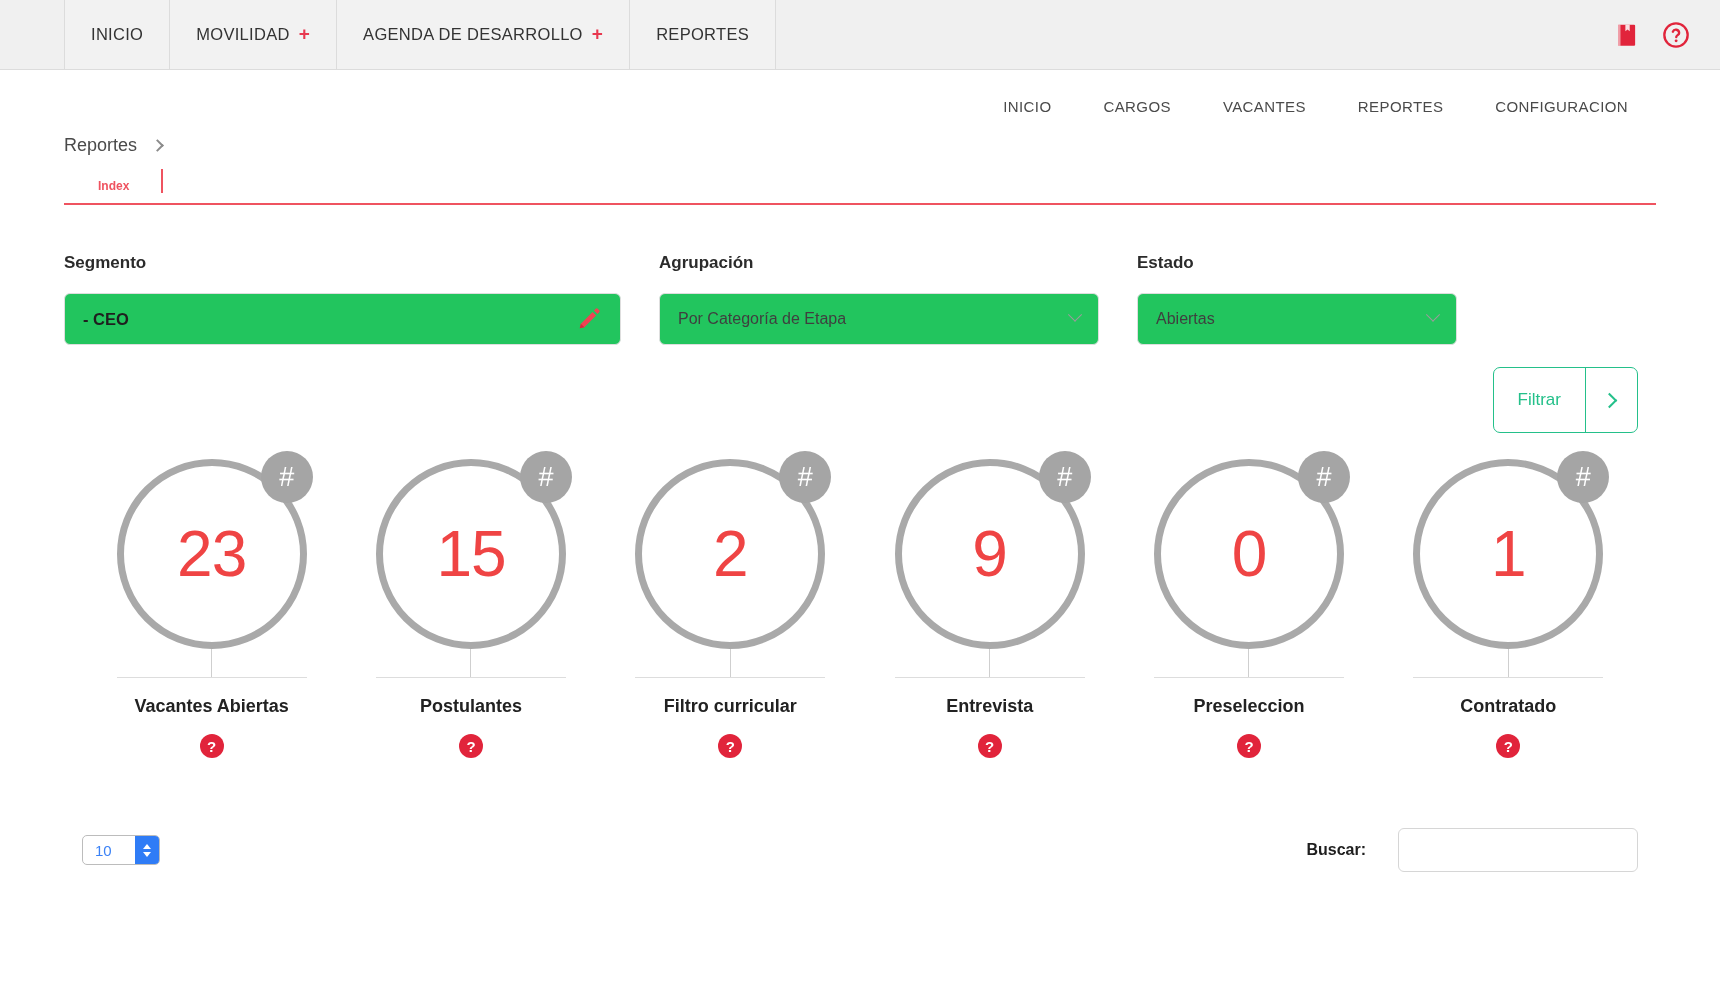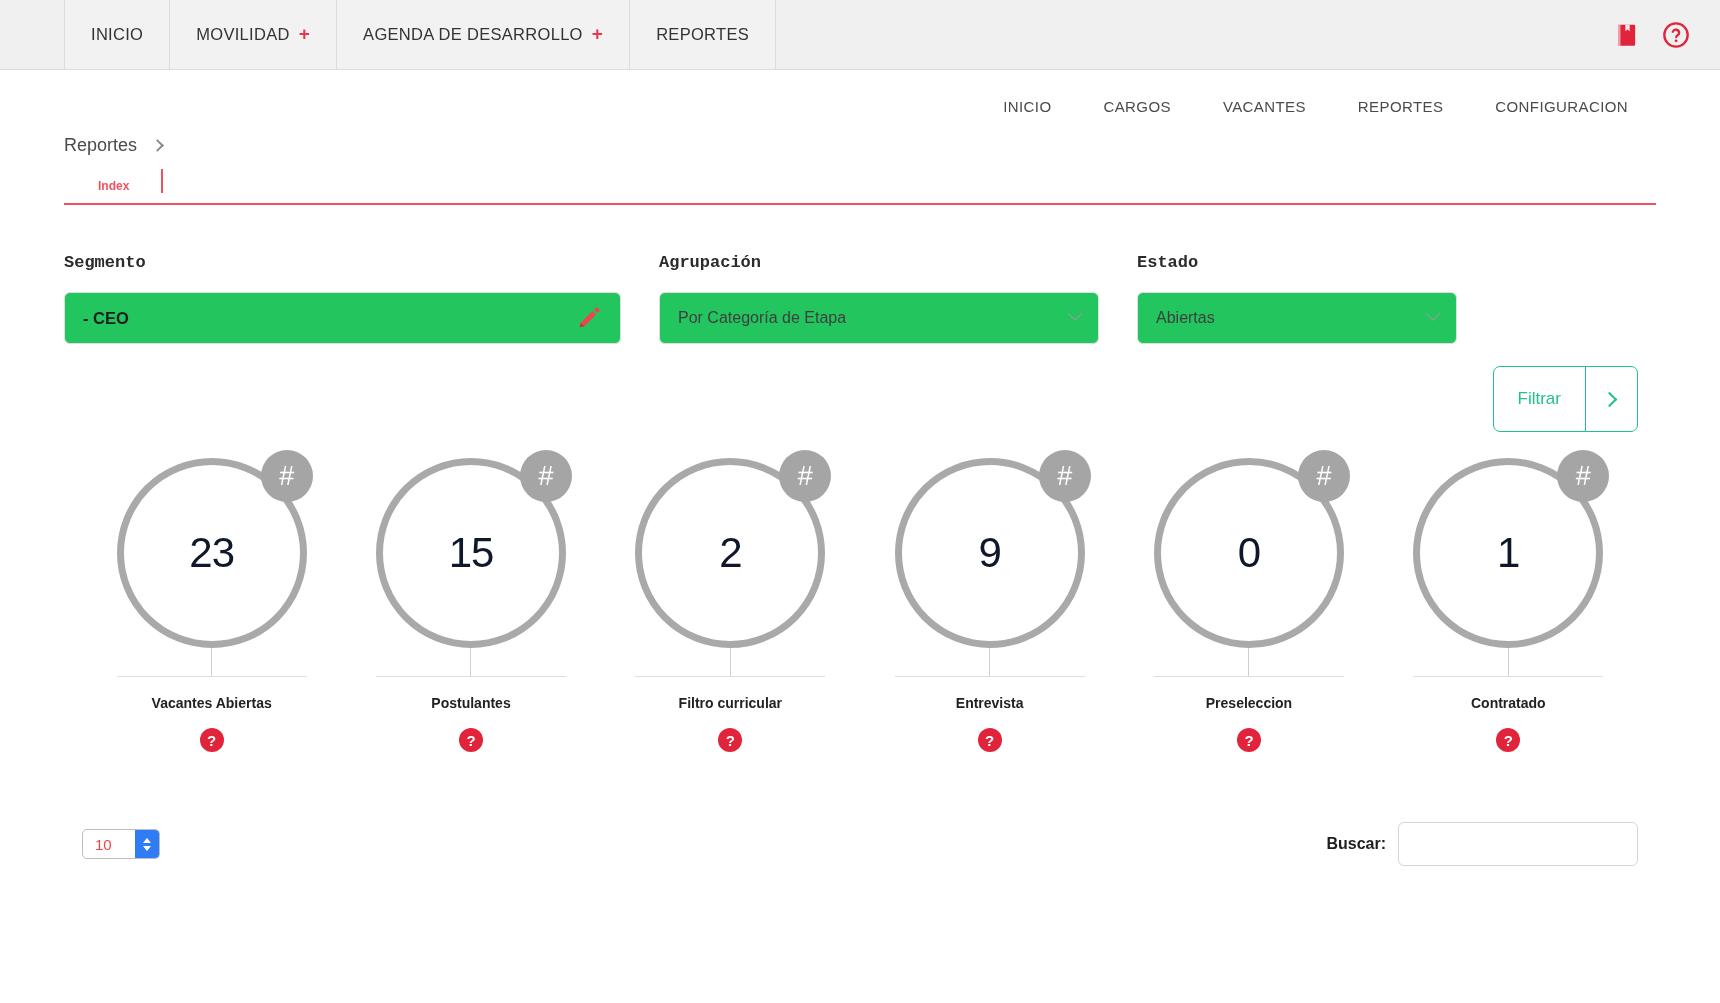--- a/index.html
+++ b/index.html
@@ -119,21 +119,20 @@
     gap: 38px;
     margin-top: 48px;
     align-items: flex-end;
   }
   .field-group { display: flex; flex-direction: column; }
   .field-label {
     font-size: 17px;
     font-weight: 700;
     color: #2b2b2b;
     margin-bottom: 20px;
-    font-family: Liberation Mono, monospace;
   }
   .field-box {
     height: 52px;
     border: 1px solid #dedede;
     border-radius: 6px;
     background: #22c55e;
     display: flex;
     align-items: center;
     padding: 0 18px;
     font-size: 16px;
@@ -202,22 +201,22 @@
   }
   .donut-wrap { position: relative; width: 190px; height: 190px; }
   .donut {
     width: 190px; height: 190px;
     border-radius: 50%;
     border: 7px solid #a9a9a9;
     display: flex; align-items: center; justify-content: center;
     background: #ffffff;
   }
   .donut-value {
-    font-size: 42px;
-    color: #0f172a;
+    font-size: 64px;
+    color: #ef4444;
     font-weight: 400;
     letter-spacing: -1px;
   }
   .hash-badge {
     position: absolute;
     top: -8px; right: -6px;
     width: 52px; height: 52px;
     border-radius: 50%;
     background: #a5a5a5;
     color: #ffffff;
@@ -231,21 +230,21 @@
     width: 1px; height: 28px;
     background: #cfcfcf;
   }
   .metric-rule {
     width: 190px;
     height: 1px;
     background: #dddddd;
   }
   .metric-label {
     margin-top: 18px;
-    font-size: 14px;
+    font-size: 18px;
     font-weight: 700;
     color: #222222;
     white-space: nowrap;
   }
   .help-dot {
     margin-top: 17px;
     width: 24px; height: 24px;
     border-radius: 50%;
     background: #e1243b;
     color: #ffffff;
@@ -272,38 +271,38 @@
     border: 1px solid #bcbcbc;
     border-radius: 5px;
     background: #ffffff;
     overflow: hidden;
     cursor: pointer;
   }
   .page-select-value {
     flex: 1;
     padding-left: 12px;
     font-size: 15px;
-    color: #ef4444;
+    color: #3b82f6;
   }
   .stepper {
     width: 24px; height: 100%;
     background: #2f7cf6;
     display: flex; flex-direction: column;
     align-items: center; justify-content: center;
     gap: 3px;
   }
   .stepper .up, .stepper .down {
     width: 0; height: 0;
     border-left: 4px solid transparent;
     border-right: 4px solid transparent;
   }
   .stepper .up { border-bottom: 5px solid #ffffff; }
   .stepper .down { border-top: 5px solid #ffffff; }
 
-  .search-group { display: flex; align-items: center; gap: 12px; }
+  .search-group { display: flex; align-items: center; gap: 32px; }
   .search-label { font-size: 16px; font-weight: 700; color: #1e1e1e; }
   .search-input {
     width: 240px; height: 44px;
     border: 1px solid #d6d6d6;
     border-radius: 6px;
     padding: 0 12px;
     font-size: 15px;
     font-family: "Liberation Sans", sans-serif;
     outline: none;
     background: #ffffff;

